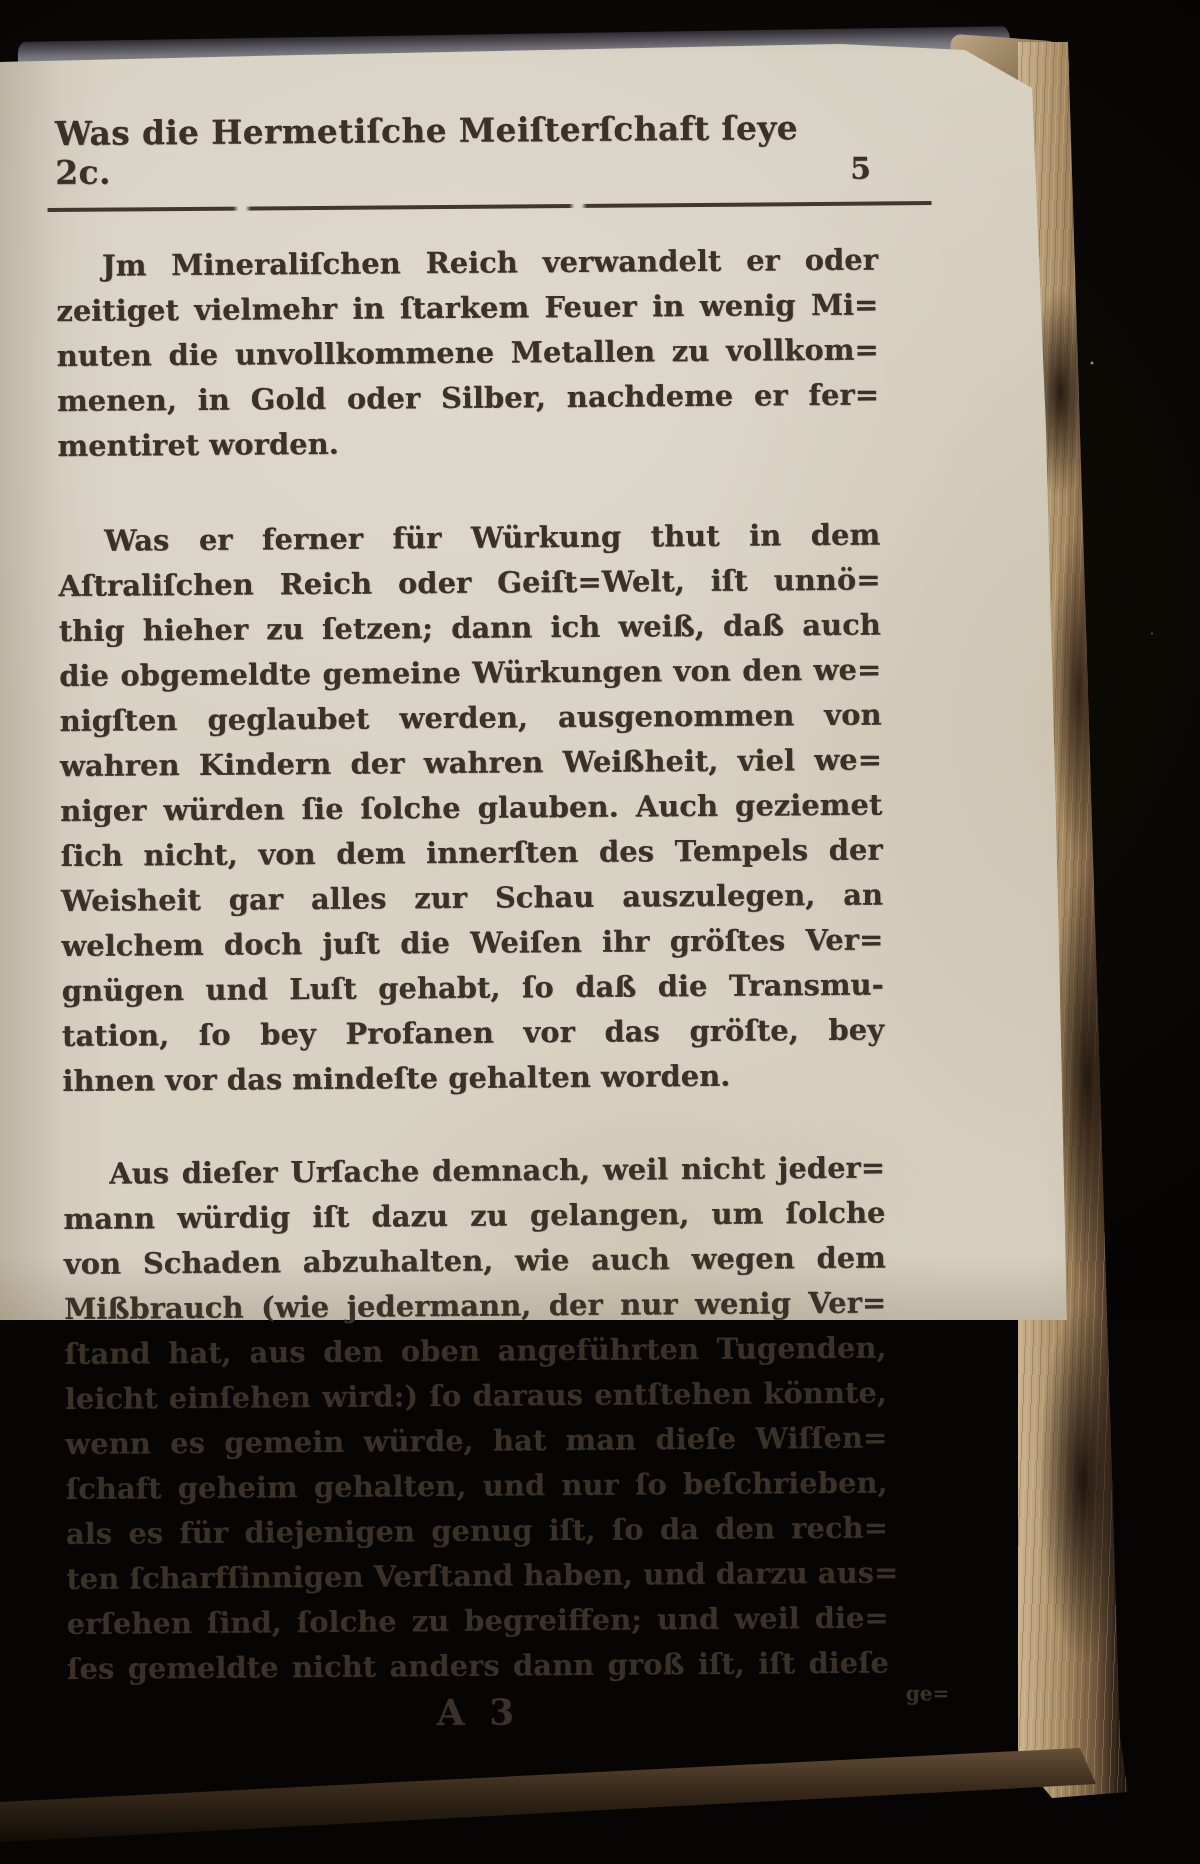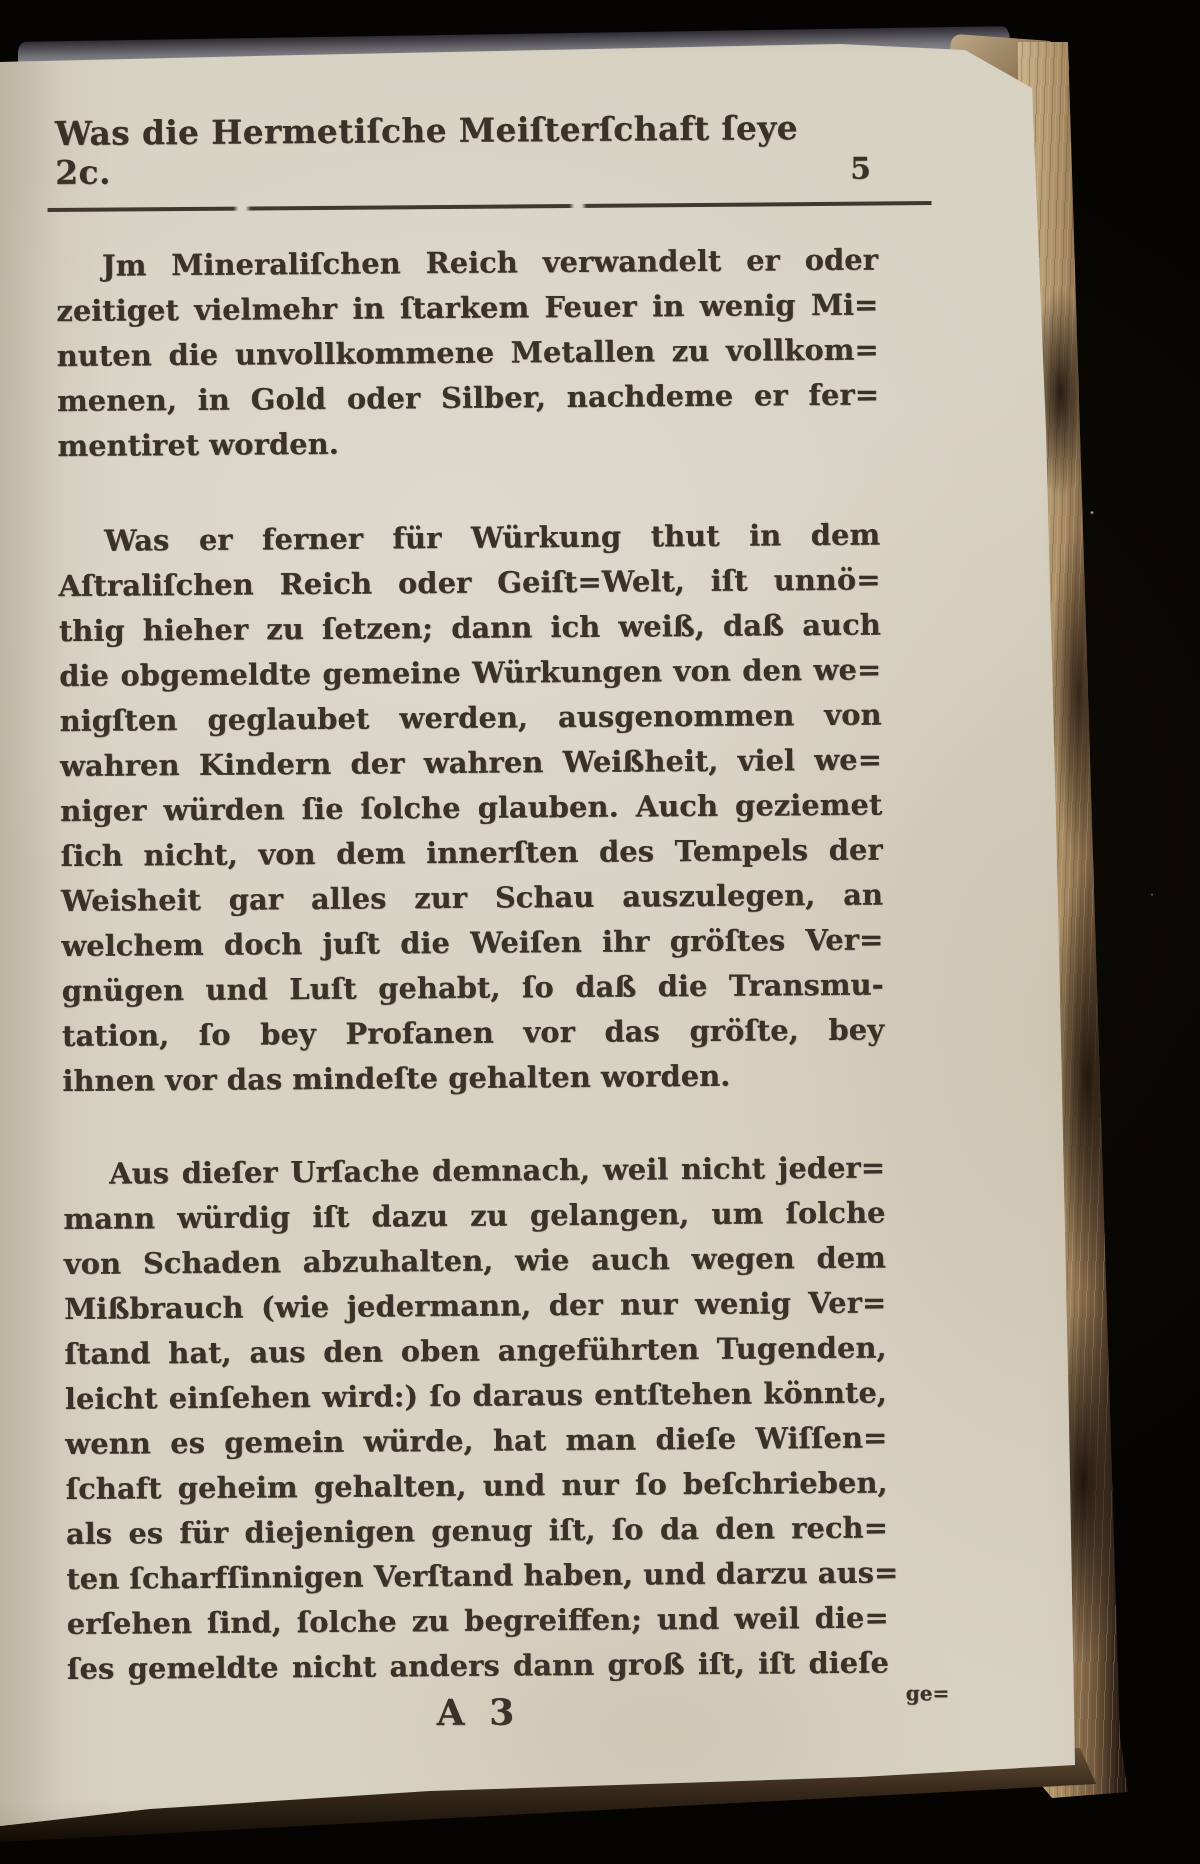--- a/index.html
+++ b/index.html
@@ -4,21 +4,21 @@
 <style>
   html, body {
     margin: 0; padding: 0;
     width: 1200px; height: 1864px;
     overflow: hidden;
     background: #070503;
     font-family: "DejaVu Serif", "Liberation Serif", serif;
   }
   .scene {
     position: relative;
-    width: 1200px; height: 1864px;
+    width: 1200px; height: 1320px;
     background:
       radial-gradient(3px 3px at 91% 27.5%, rgba(225,222,212,0.9), transparent 70%),
       radial-gradient(2px 2px at 96% 48%, rgba(200,196,186,0.7), transparent 70%),
       radial-gradient(2px 6px at 88% 64%, rgba(180,170,150,0.5), transparent 70%),
       radial-gradient(2px 2px at 70% 95%, rgba(190,186,176,0.6), transparent 70%),
       radial-gradient(1400px 1100px at 42% 45%, #141109, #060402 75%);
   }
   
   .top-edge {
     position: absolute;

